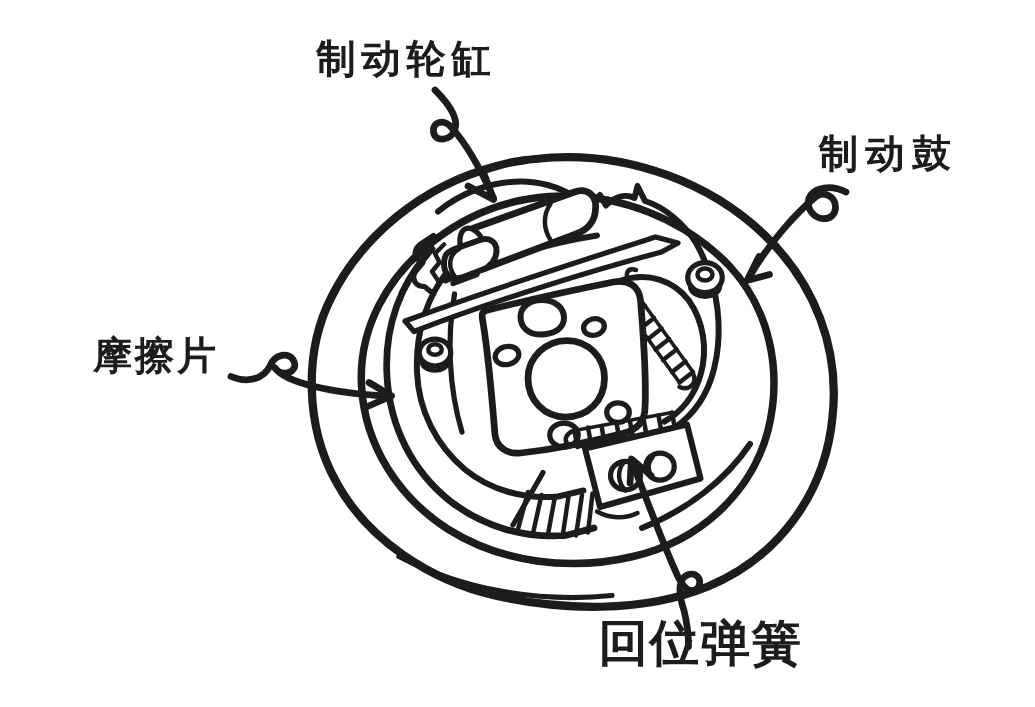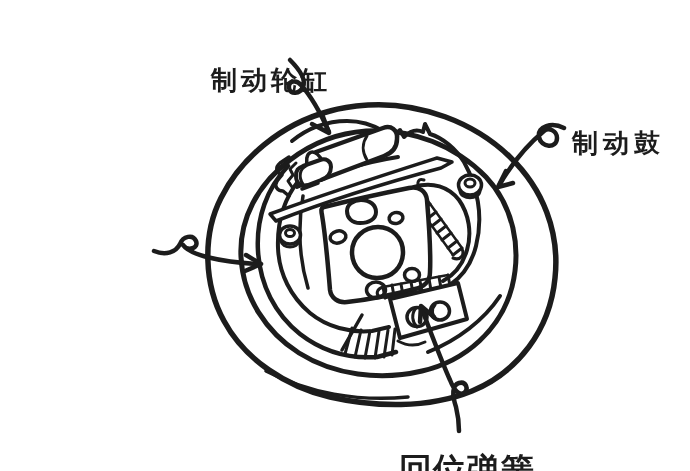--- a/index.html
+++ b/index.html
@@ -10,24 +10,23 @@
     overflow:hidden;
     font-family:"Liberation Sans", sans-serif;
   }
   .lbl{
     position:absolute;
     font-weight:700;
     font-size:26px;
     color:#1c1c1c;
     white-space:nowrap;
     line-height:1.1;
-    margin-top:41px;
   }
   #lbl-wheel-cylinder{left:211px;top:25px;letter-spacing:4px;}
-  #lbl-brake-drum{left:572px;top:88px;letter-spacing:5px;}
+  #lbl-brake-drum{left:546px;top:88px;letter-spacing:5px;}
   #lbl-friction-pad{left:62px;top:223px;letter-spacing:2px;}
   #lbl-return-spring{left:399px;top:411px;letter-spacing:1px;font-size:33px;}
   svg{position:absolute;left:0;top:0;}
   .ink{stroke:#1c1c1c;fill:none;stroke-linecap:round;stroke-linejoin:round;}
   .fw{fill:#ffffff;}
 </style>
 </head>
 <body>
 
 <div id="stage">
@@ -149,14 +148,15 @@
       <path d="M 513,183 L 498,187 L 506,171"></path>
       <path d="M 154,251 C 166,256 176,252 180,244 C 183,236 193,234 196,241 C 199,248 188,252 183,245 C 190,255 220,262 258,264"></path>
       <path d="M 246,255 L 261,264 L 245,271"></path>
       <path d="M 421,307 C 430,330 441,360 450,380 C 454,390 459,396 464,393 C 469,389 466,381 459,383 C 452,385 452,395 456,407 C 458,415 459,424 459,431"></path>
       <path d="M 420,322 L 421,306 L 434,317"></path>
     </g>
   </svg>
 
   <div class="lbl" id="lbl-wheel-cylinder">制动轮缸</div>
   <div class="lbl" id="lbl-brake-drum">制动鼓</div>
+  <div class="lbl" id="lbl-friction-pad">摩擦片</div>
   <div class="lbl" id="lbl-return-spring">回位弹簧</div>
 </div>
 
 </body></html>

